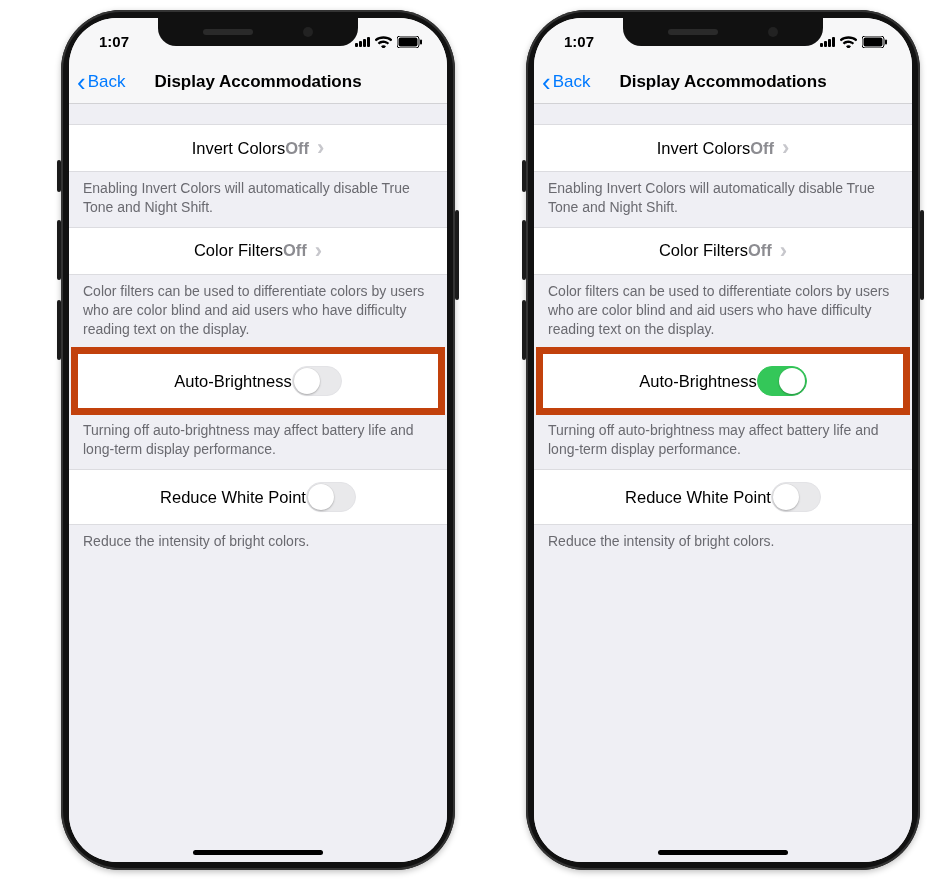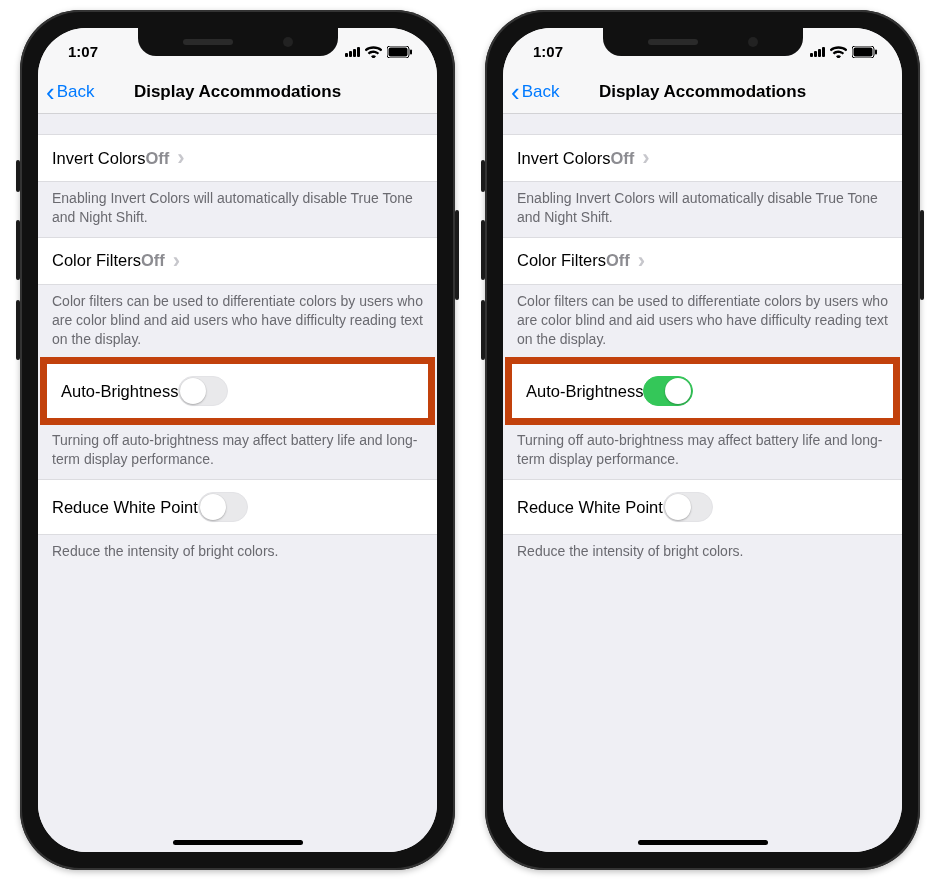--- a/index.html
+++ b/index.html
@@ -12,23 +12,24 @@
     justify-content: center;
     align-items: flex-start;
     padding: 10px 20px;
     gap: 30px;
   }
   .phone {
     width: 514px;
     height: 860px;
     background: #111;
     border-radius: 60px;
-    padding: 18px;
+    padding: 8px;
     box-shadow: inset 0 0 0 2px #333, 0 2px 6px rgba(0,0,0,.25);
     position: relative;
+    margin-left: 41px;
   }
   .side-btn {
     position: absolute;
     background: #1a1a1a;
     border-radius: 3px;
   }
   .sb-left1 { left:-4px; top:150px; width:4px; height:32px;}
   .sb-left2 { left:-4px; top:210px; width:4px; height:60px;}
   .sb-left3 { left:-4px; top:290px; width:4px; height:60px;}
   .sb-right { right:-4px; top:200px; width:4px; height:90px;}
@@ -79,21 +80,21 @@
     display:flex; align-items:center; gap:2px;
     color:#007aff; font-size:17px;
   }
   .back-chevron { font-size:26px; line-height:1; font-weight:400;}
   .nav-title { font-size:17px; font-weight:600; color:#000000;}
   .content { flex:1; background:#efeff4; overflow:auto;}
   .gap { height:20px;}
   .cell {
     background:#fff; border-top:1px solid #dcdce0; border-bottom:1px solid #dcdce0;
     padding: 12px 14px;
-    display:flex; align-items:center; justify-content:flex-start;
+    display:flex; align-items:center; justify-content:center;
     font-size:16.5px; color:#000; position:relative;
   }
   .cell .right { display:flex; align-items:center; gap:8px; color:#8c8c91;font-weight:bold;}
   .chev { color:#c7c7cc; font-size:22px; line-height:1;}
   .footer-text {
     color:#6a6a70; font-size:14px; line-height:1.35;
     padding:7px 14px 10px 14px;
   }
   .toggle {
     width:50px; height:30px; border-radius:15px; position:relative;

